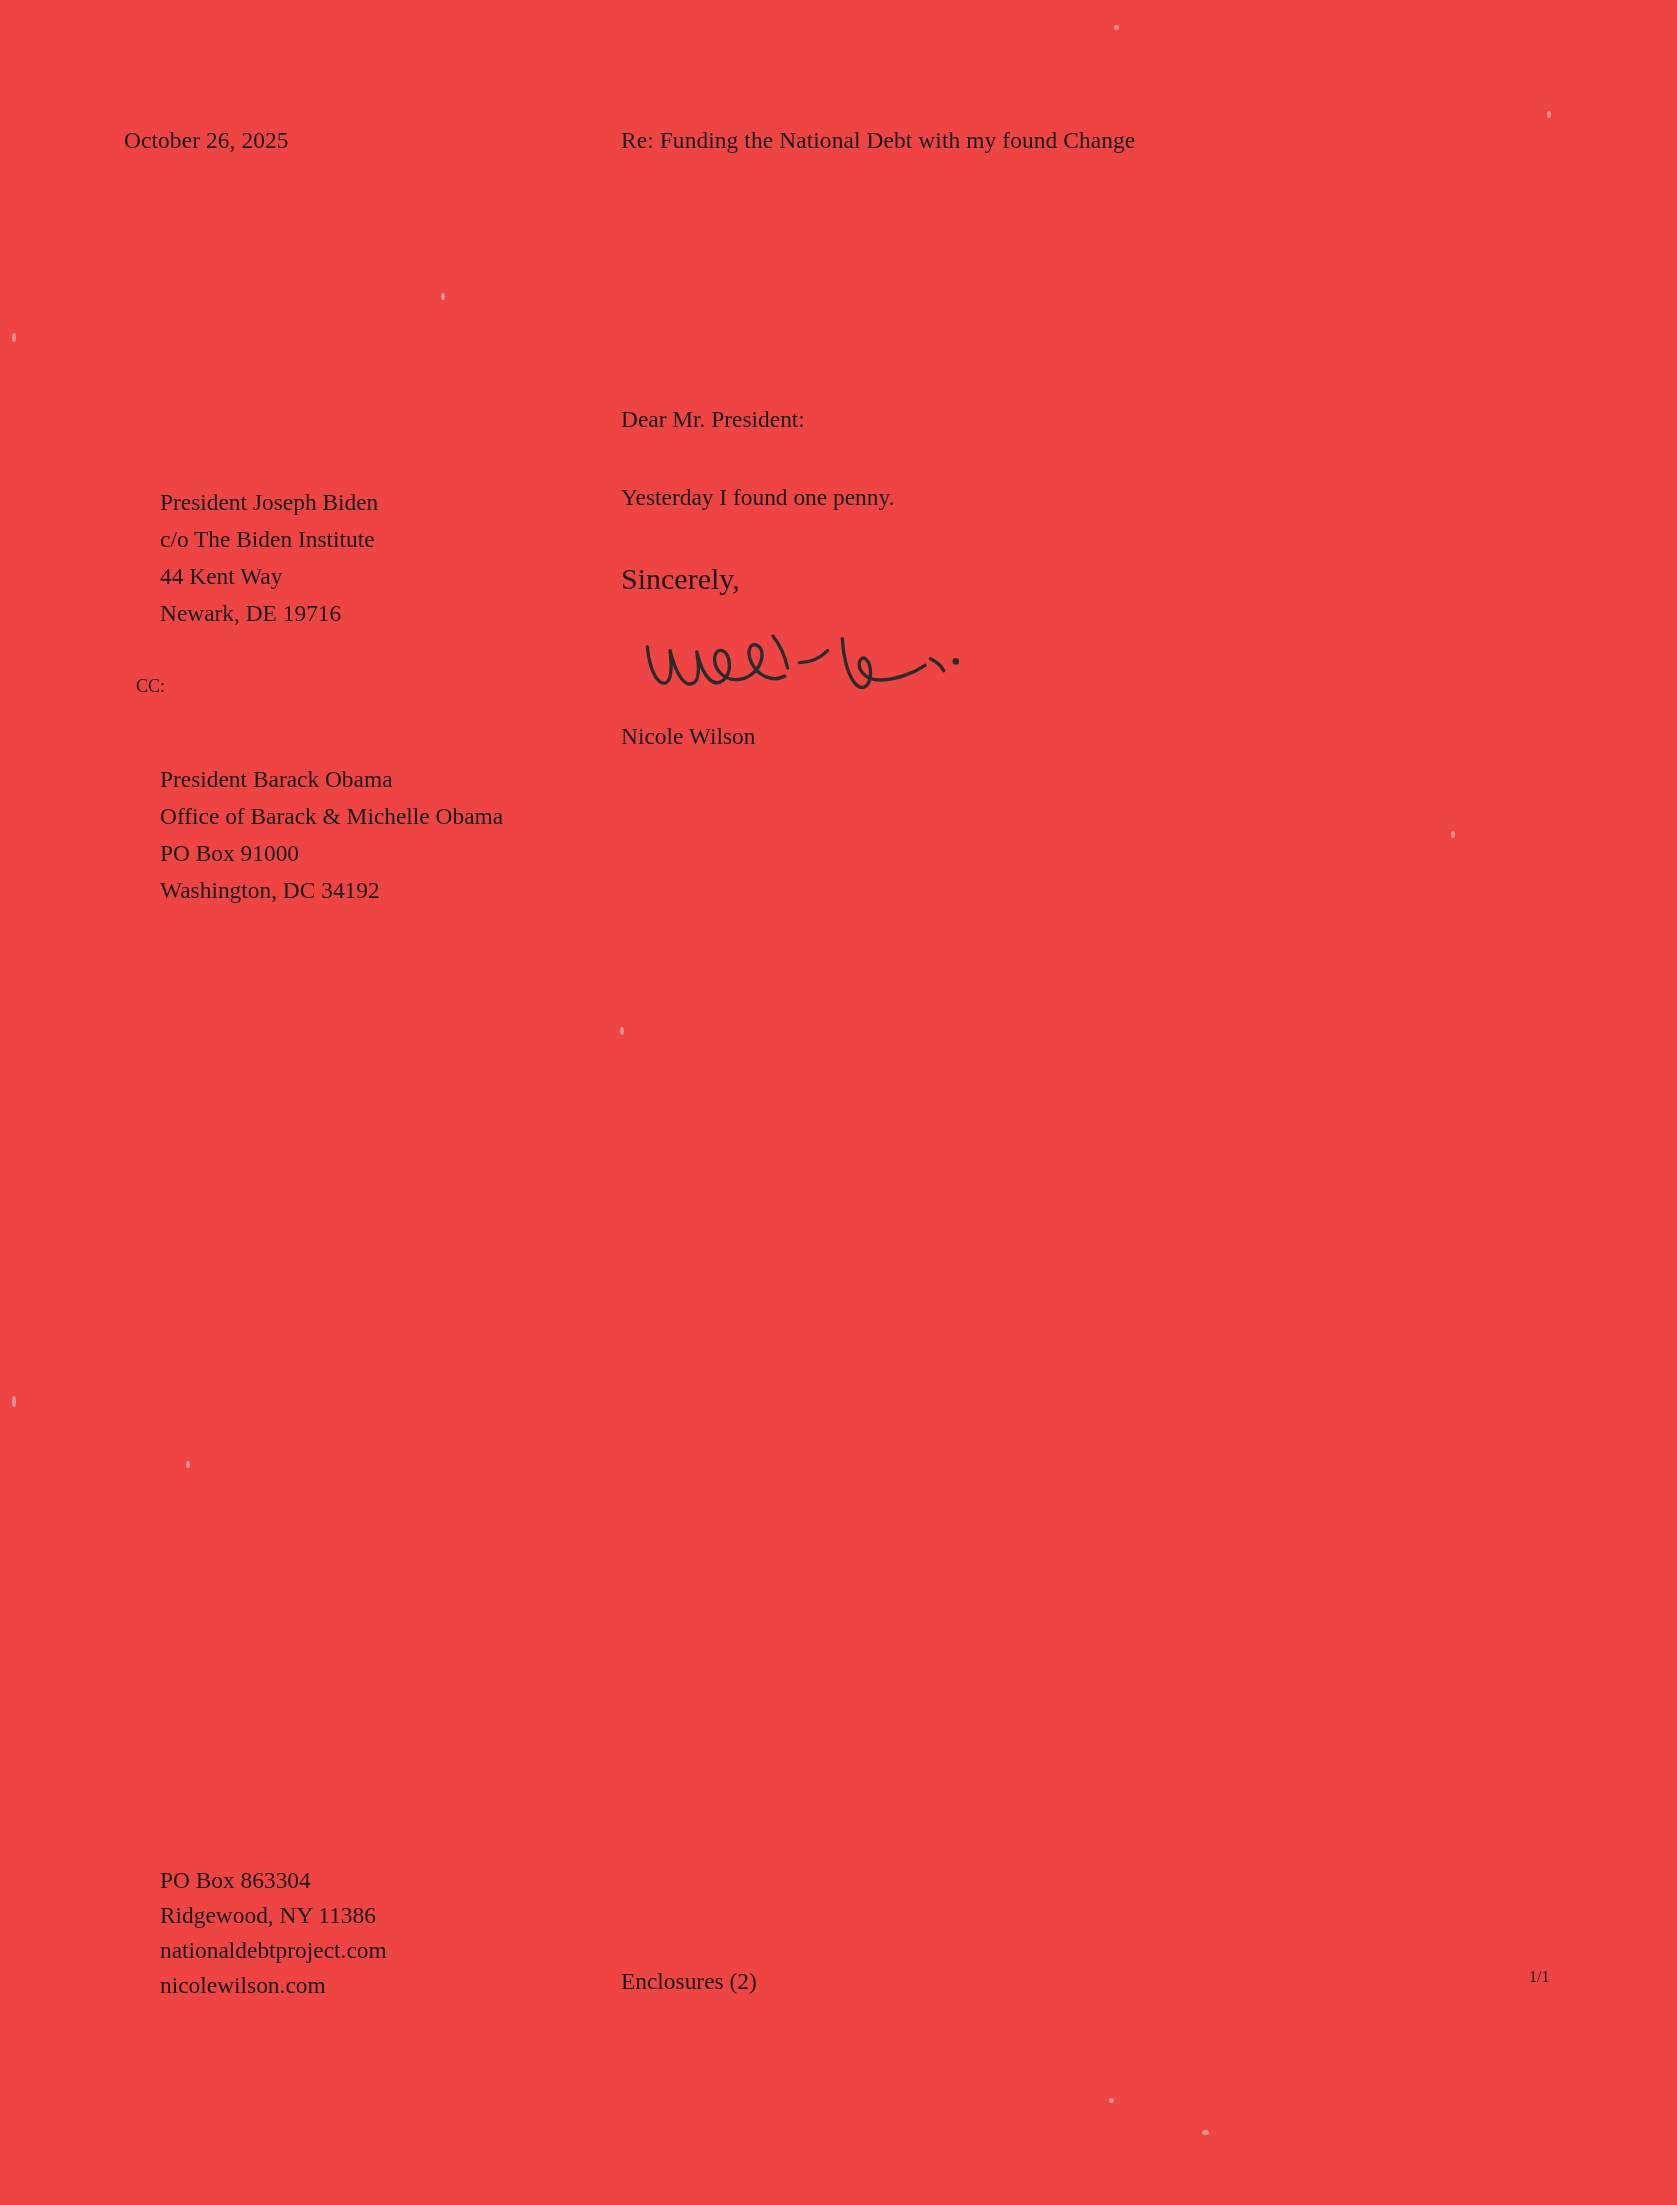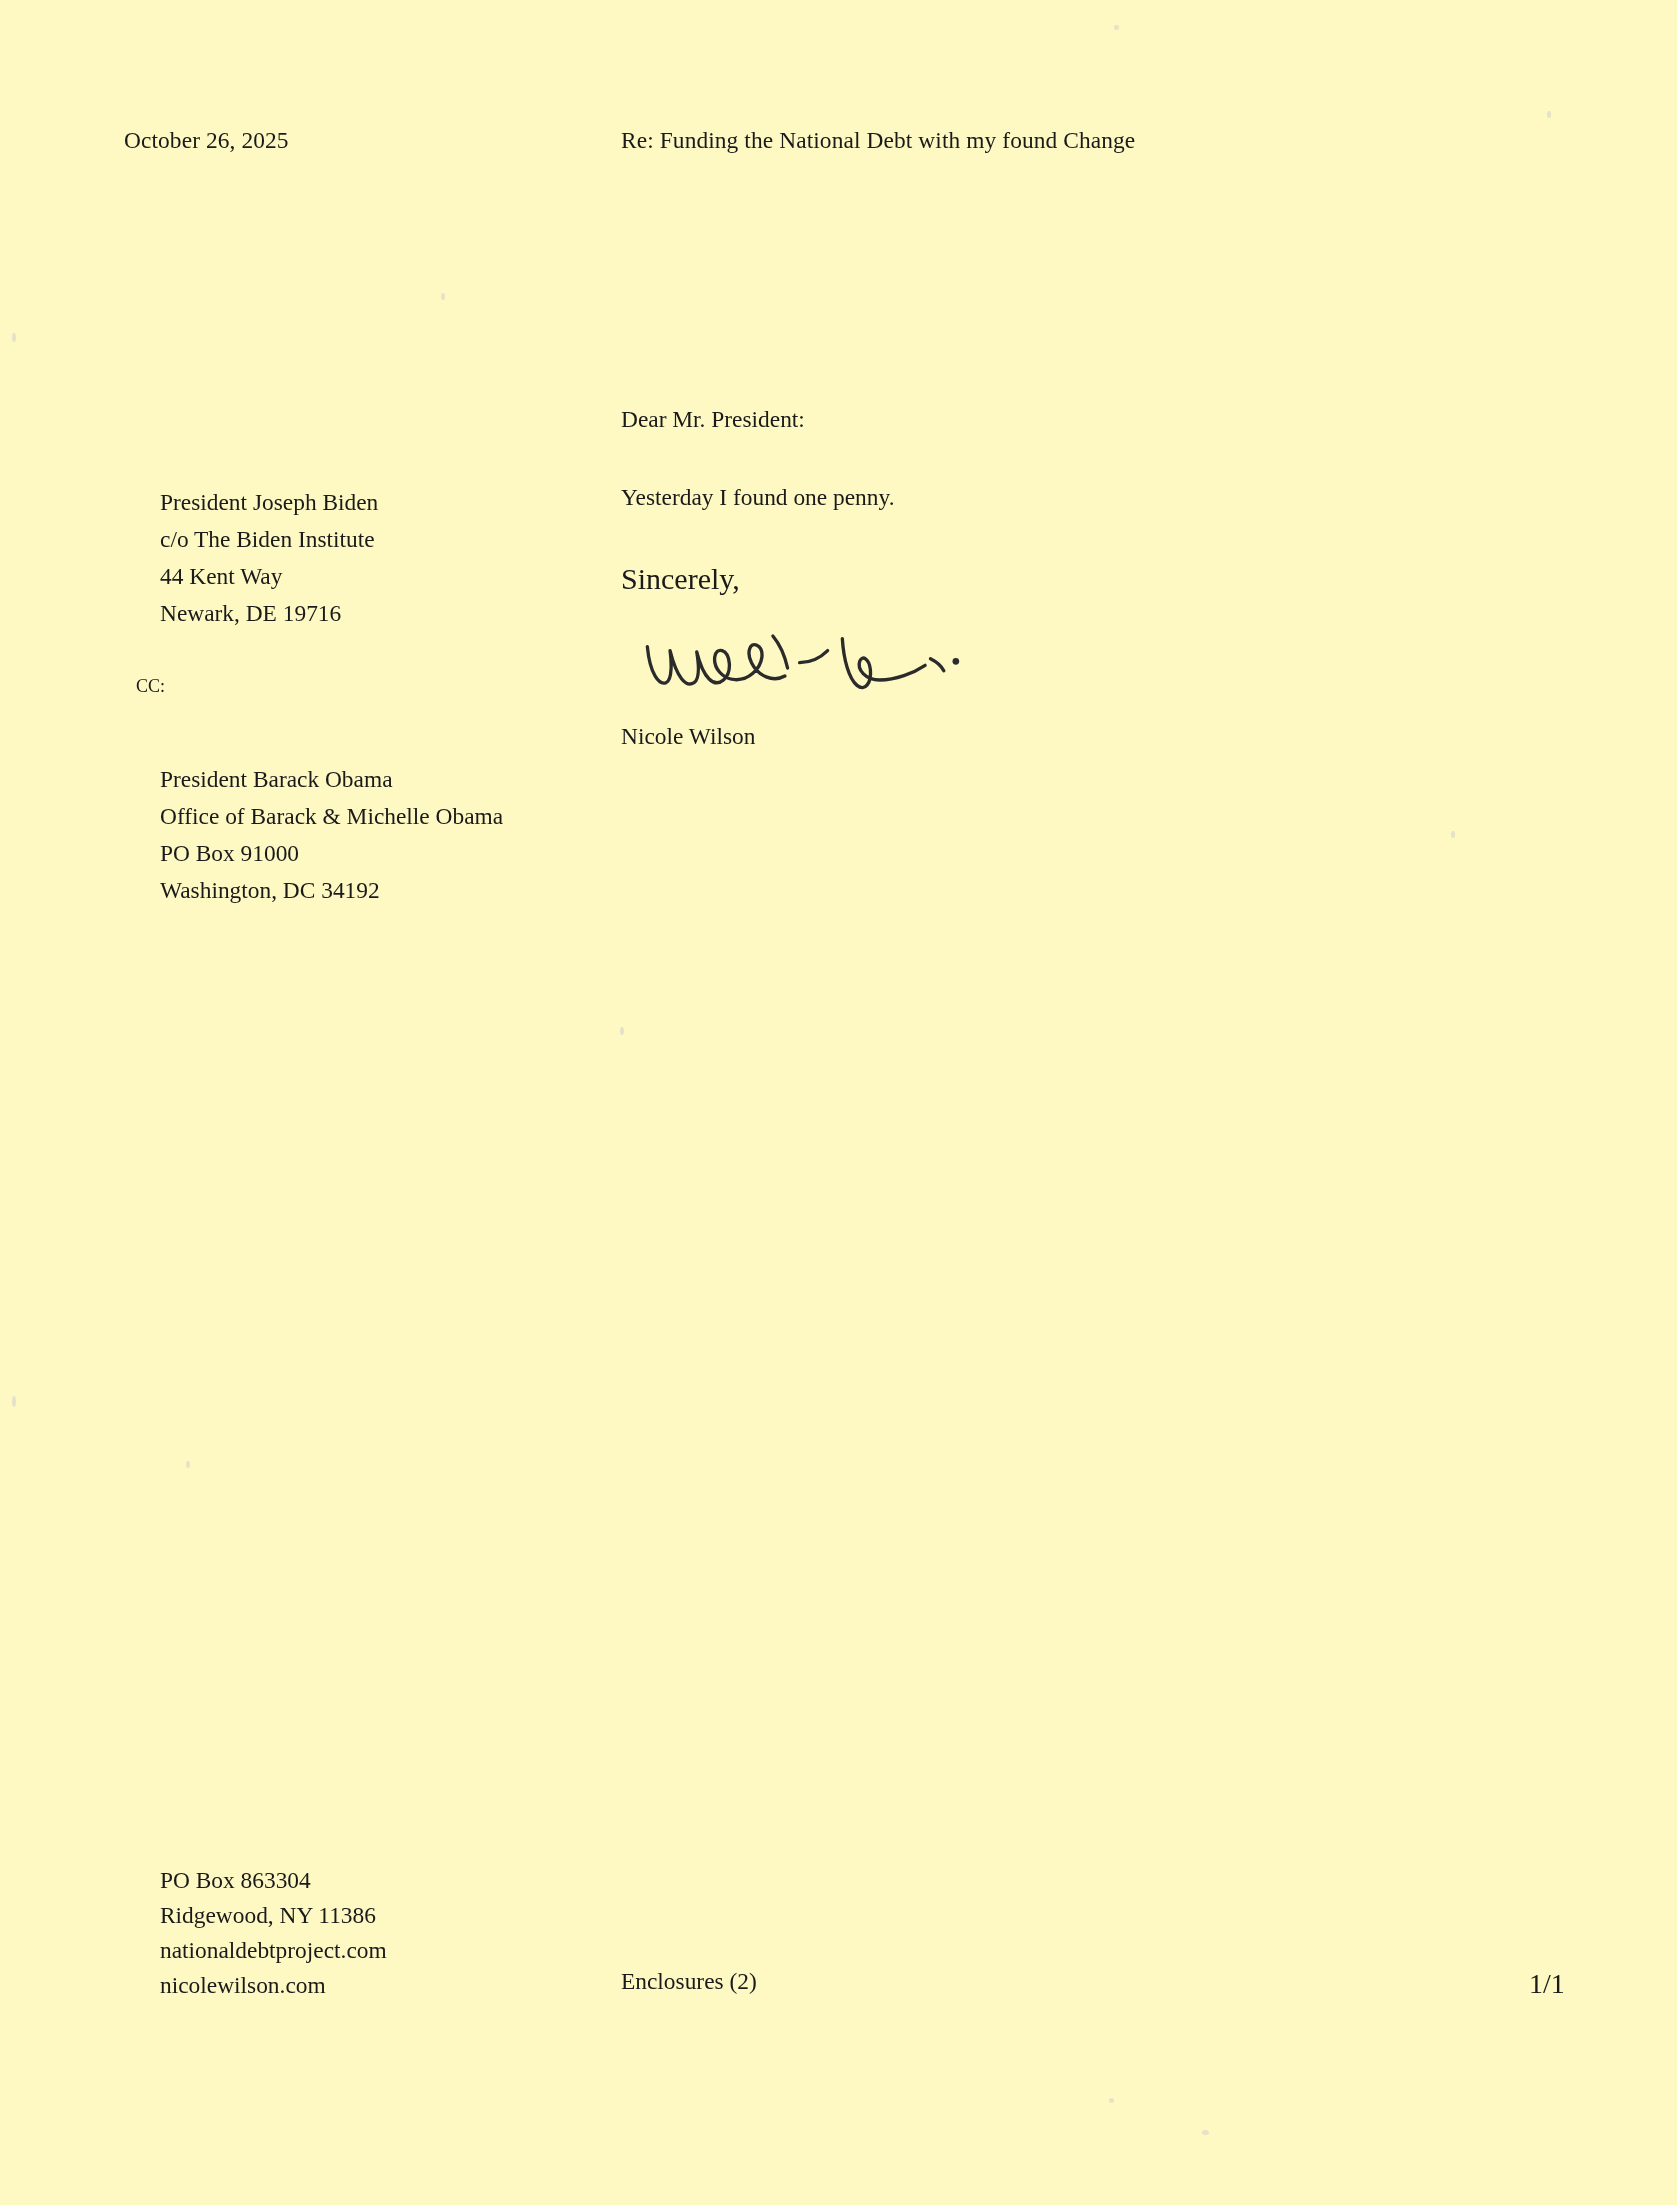--- a/index.html
+++ b/index.html
@@ -13,21 +13,21 @@
     position: relative;
     font-family: "Liberation Serif", "DejaVu Serif", serif;
     color: #1a1a1a;
     overflow: hidden;
   }
 
   
   .page {
     position: absolute;
     inset: 0;
-    background: #fef9c3;
+    background: #ef4444;
   }
   .speck {
     position: absolute;
     background: #cfcfcf;
     border-radius: 50%;
     opacity: .55;
   }
 
   .letter {
     position: absolute;
@@ -122,21 +122,21 @@
     position: absolute;
     left: 621px;
     top: 1968px;
     font-size: 23.4px;
   }
 
   .pageno {
     position: absolute;
     left: 1529px;
     top: 1968px;
-    font-size: 28px;
+    font-size: 16px;
   }
 
   .line { white-space: pre; margin-left: 36px; }
 </style>
 </head>
 <body>
 
 <div class="page">
 
   <div class="speck" style="left:1114px;top:25px;width:4.7px;height:4.7px;"></div>

